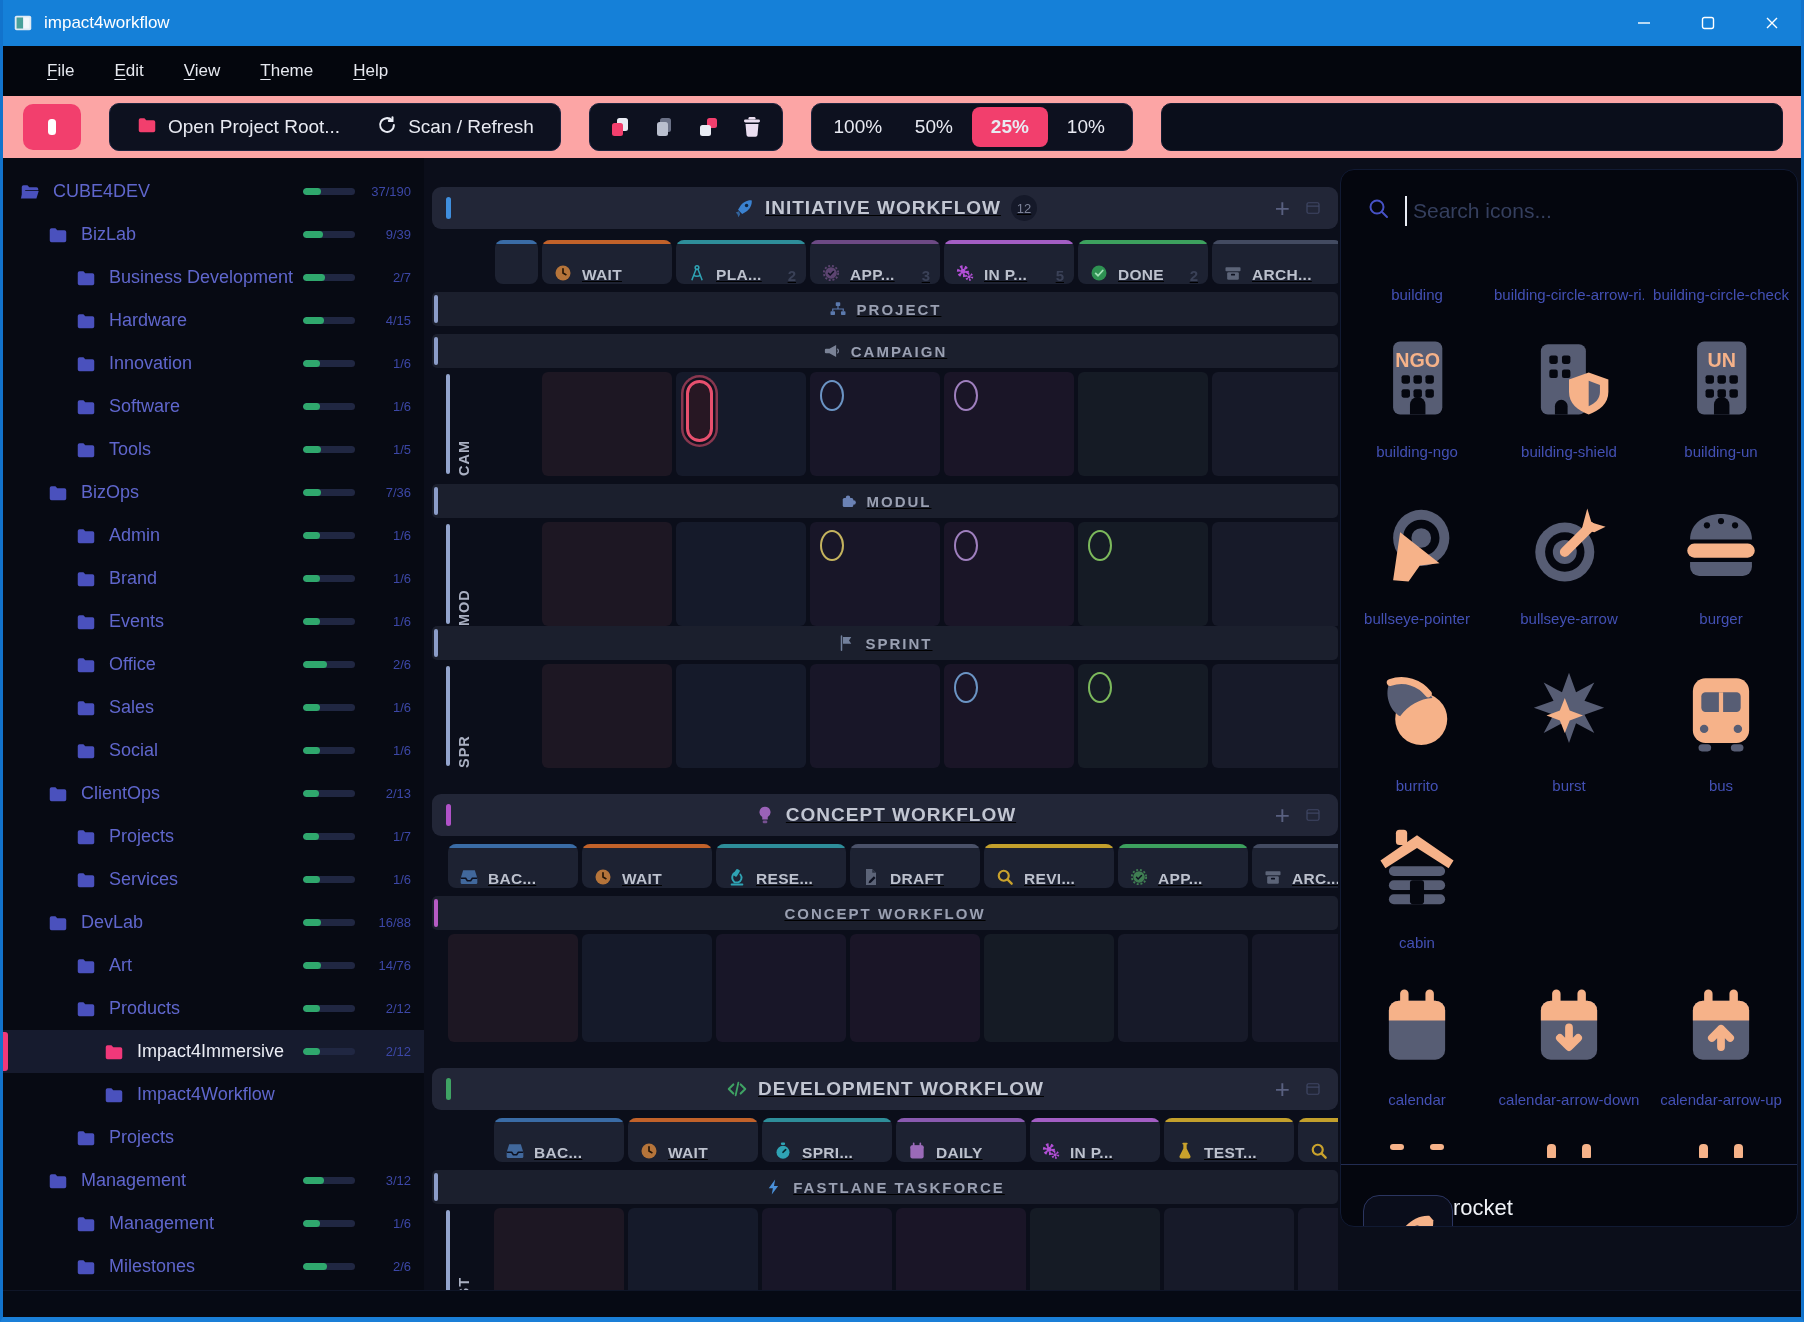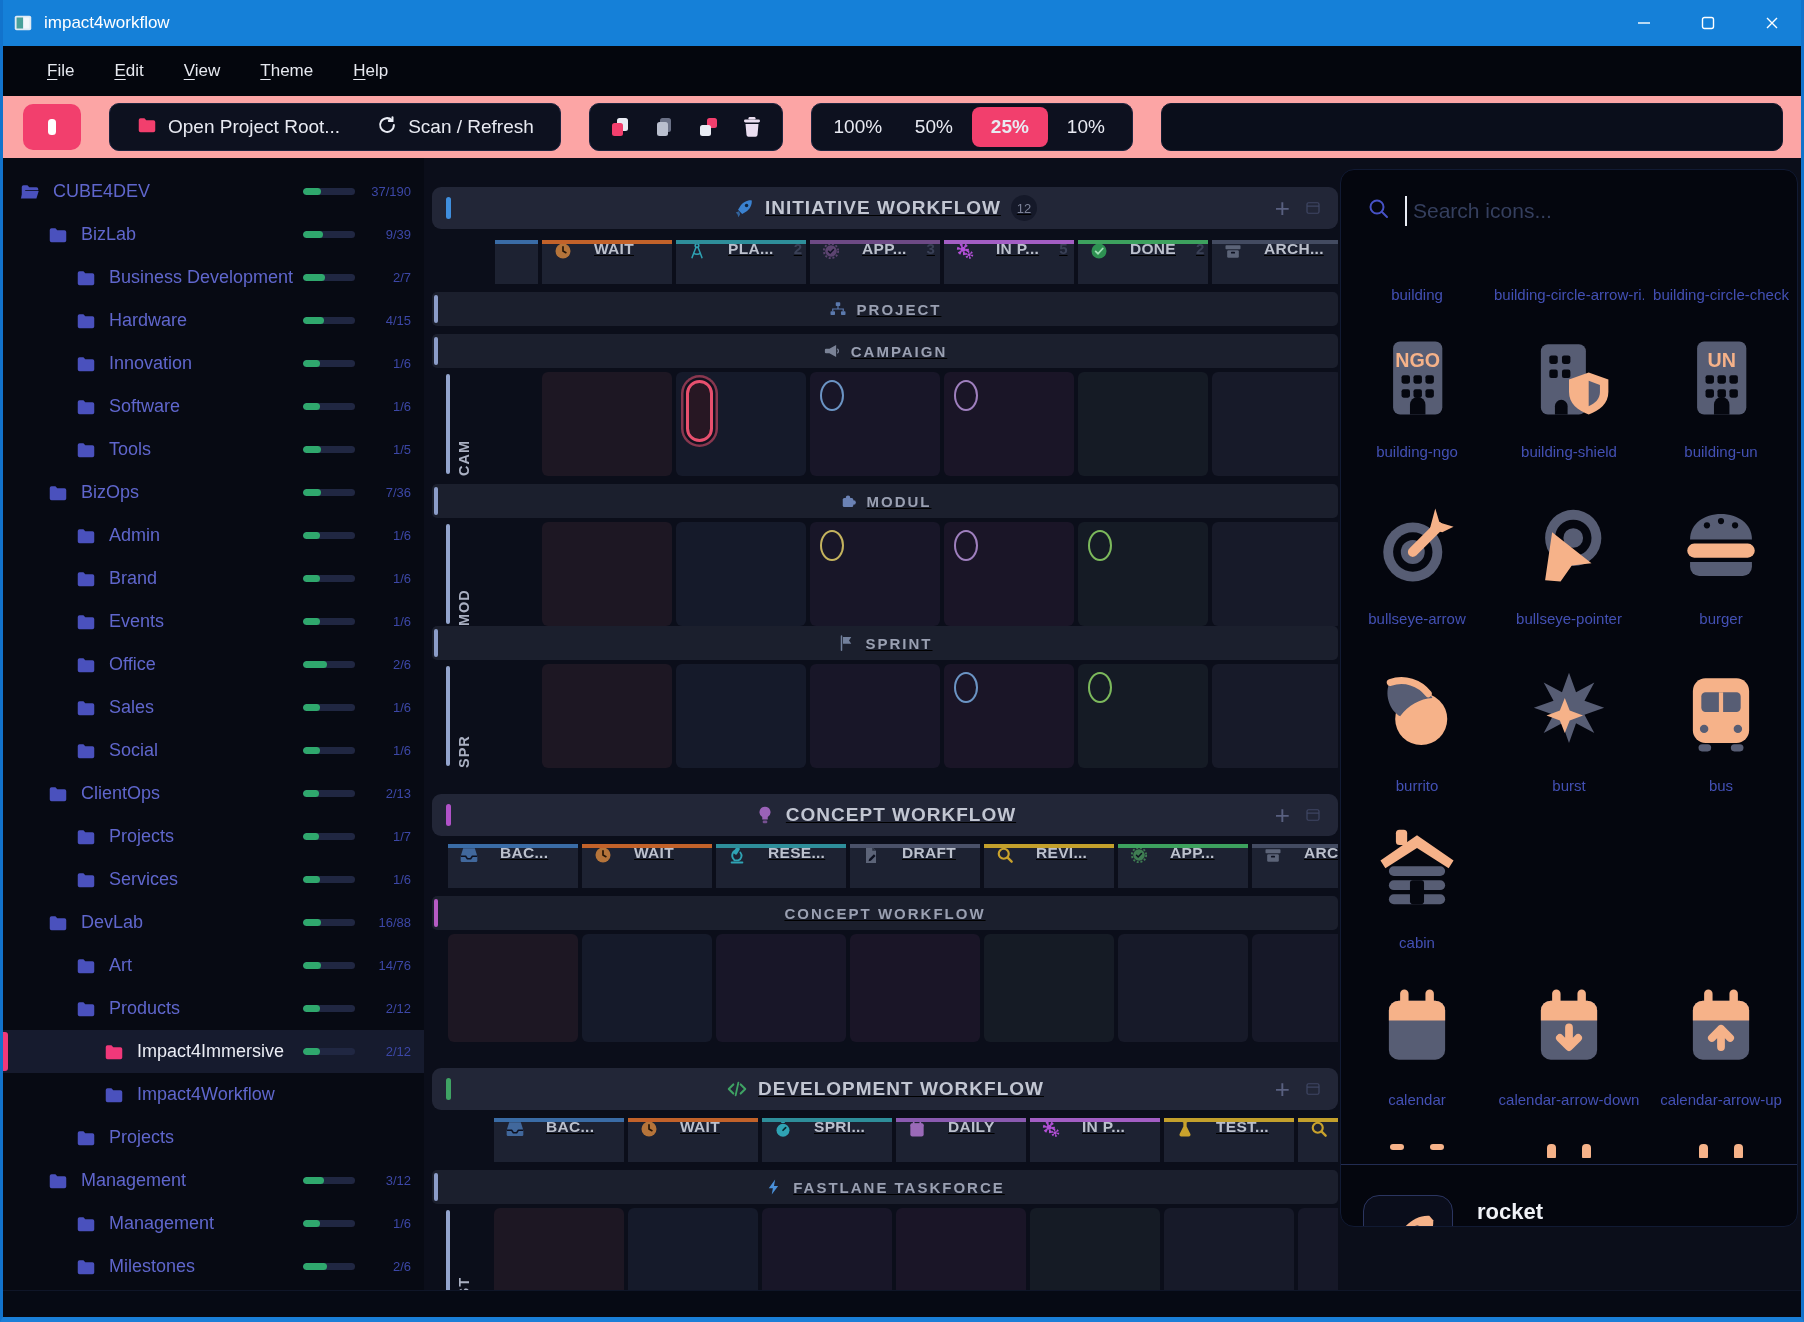--- a/index.html
+++ b/index.html
@@ -37,21 +37,21 @@
   .tcount{width:48px;text-align:right;font-size:13px;color:#3c47a6;margin-left:8px;flex:none;}
   
   #board{position:absolute;left:432px;top:158px;width:906px;height:1134px;overflow:hidden;z-index:1;text-decoration:underline;}
   .sech{position:relative;height:42px;background:#222637;border-radius:9px;display:flex;align-items:center;justify-content:center;gap:10px;}
   .sacc{position:absolute;left:14px;top:10px;width:5px;height:22px;border-radius:3px;}
   .shtitle{font-size:19px;font-weight:bold;color:#c2c6d2;letter-spacing:1px;}
   .shbadge{min-width:26px;height:26px;border-radius:13px;background:#151929;color:#7c8298;font-size:13px;display:flex;align-items:center;justify-content:center;}
   .shbtns{position:absolute;right:16px;display:flex;gap:14px;align-items:center;}
   .shplus{color:#596080;font-size:26px;line-height:1;}
   .colrow{display:flex;gap:4px;height:44px;box-sizing:border-box;}
-  .colh{position:relative;width:130px;flex:none;background:#1d2232;border-radius:0;display:flex;align-items:flex-start;gap:20px;padding:0 10px;box-sizing:border-box;overflow:hidden;}
+  .colh{position:relative;width:130px;flex:none;background:#1d2232;border-radius:8px;display:flex;align-items:flex-end;gap:8px;padding:0 10px;box-sizing:border-box;overflow:hidden;}
   .colh.narrow{width:43px;}
   .coltop{position:absolute;top:0;left:0;right:0;height:4px;}
   .collabel{font-weight:bold;font-size:15.5px;color:#bcc1cd;letter-spacing:.3px;white-space:nowrap;}
   .colcount{margin-left:auto;color:#3a4157;font-weight:bold;font-size:15px;}
   .colico{width:22px;height:22px;flex:none;display:flex;align-items:center;justify-content:center;}
   .band{position:relative;height:34px;background:#1b1f2d;border-radius:5px;display:flex;align-items:center;justify-content:center;gap:10px;}
   .bacc{position:absolute;left:2px;top:3px;bottom:3px;width:4px;border-radius:2px;background:#8b9cc8;}
   .bandlabel{font-size:15px;font-weight:bold;color:#9aa0b2;letter-spacing:2px;}
   .gridrow{position:relative;display:flex;gap:4px;height:104px;box-sizing:border-box;}
   .tagbar{position:absolute;left:14px;top:2px;bottom:2px;width:4px;border-radius:2px;background:#93a4cd;}
@@ -67,21 +67,21 @@
   .sinput::placeholder{color:#353f5e;}
   .irow{display:flex;}
   .icellw{width:152px;display:flex;flex-direction:column;align-items:center;}
   .ilabel{font-size:15px;color:#4350b4;margin-top:20px;white-space:nowrap;overflow:hidden;max-width:150px;}
   .bigico{width:90px;height:90px;display:flex;align-items:center;justify-content:center;}
   .partialwrap{height:22px;overflow:hidden;display:flex;}
   .pins{width:152px;display:flex;justify-content:center;gap:26px;padding-top:8px;box-sizing:border-box;}
   .pin{width:9px;height:16px;border-radius:4px;background:#f6b289;}
   .pin.dash{width:14px;height:6px;border-radius:3px;}
   .idiv{border-top:1px solid #222c52;margin-top:6px;}
-  .ipreview{display:flex;align-items:center;padding:30px 0 0 22px;gap:24px;font-weight:bold;}
+  .ipreview{display:flex;align-items:flex-start;padding:30px 0 0 22px;}
   .ptile{width:88px;height:88px;border-radius:16px;background:#0a0d1b;border:1.5px solid #2b3560;display:flex;align-items:center;justify-content:center;flex:none;}
   .pname{font-size:22px;color:#f0f2f7;}
   .pbtn{display:flex;align-items:center;gap:10px;justify-content:center;width:178px;height:42px;border:1.5px solid #262f58;border-radius:10px;color:#5560c8;font-size:18px;margin-top:14px;box-sizing:border-box;}
   .statusbar{position:absolute;left:3px;right:3px;bottom:5px;height:26px;background:#060a14;border-top:1px solid #0f1628;z-index:4;}
 </style>
 </head>
 <body>
 
 <div id="app">
   <div class="titlebar">
@@ -989,40 +989,40 @@
                 <path d="M27 58v-7a5.5 5.5 0 0 1 11 0v7z" fill="#05070f"></path>
               </svg>
             </div>
             <div class="ilabel">building-un</div>
           </div>
         </div>
         <div class="irow" style="margin-top: 40px;">
           <div class="icellw">
             <div class="bigico">
               <svg width="100%" height="100%" viewBox="0 0 64 64">
+                <circle cx="35" cy="27" r="20" fill="#575d74"></circle>
+                <circle cx="35" cy="27" r="13" fill="#05070f"></circle>
+                <circle cx="35" cy="27" r="7" fill="#575d74"></circle>
+                <path d="M15 57l5-34 28 22-14 1.5L26 58z" fill="#f6b289"></path>
+              </svg>
+            </div>
+            <div class="ilabel">bullseye-pointer</div>
+          </div>
+          <div class="icellw">
+            <div class="bigico">
+              <svg width="100%" height="100%" viewBox="0 0 64 64">
                 <circle cx="29" cy="37" r="21" fill="#575d74"></circle>
                 <circle cx="29" cy="37" r="14" fill="#05070f"></circle>
                 <circle cx="29" cy="37" r="8.5" fill="#575d74"></circle>
                 <circle cx="29" cy="37" r="3.2" fill="#05070f"></circle>
                 <path d="M29 37L47 19" stroke="#f6b289" stroke-width="7" stroke-linecap="round"></path>
                 <path d="M45 6l3 10 10 3-8 4-9-2z" fill="#f6b289"></path>
               </svg>
             </div>
             <div class="ilabel">bullseye-arrow</div>
-          </div>
-          <div class="icellw">
-            <div class="bigico">
-              <svg width="100%" height="100%" viewBox="0 0 64 64">
-                <circle cx="35" cy="27" r="20" fill="#575d74"></circle>
-                <circle cx="35" cy="27" r="13" fill="#05070f"></circle>
-                <circle cx="35" cy="27" r="7" fill="#575d74"></circle>
-                <path d="M15 57l5-34 28 22-14 1.5L26 58z" fill="#f6b289"></path>
-              </svg>
-            </div>
-            <div class="ilabel">bullseye-pointer</div>
           </div>
           <div class="icellw">
             <div class="bigico">
               <svg width="100%" height="100%" viewBox="0 0 64 64">
                 <path d="M10 28c0-11 10-18 22-18s22 7 22 18z" fill="#575d74"></path>
                 <circle cx="22" cy="18" r="2.2" fill="#05070f"></circle>
                 <circle cx="32" cy="15" r="2.2" fill="#05070f"></circle>
                 <circle cx="42" cy="18" r="2.2" fill="#05070f"></circle>
                 <rect x="8" y="31" width="48" height="10" rx="5" fill="#f6b289"></rect>
                 <path d="M10 44h44v3.5a6.5 6.5 0 0 1-6.5 6.5h-31A6.5 6.5 0 0 1 10 47.5z" fill="#575d74"></path>

